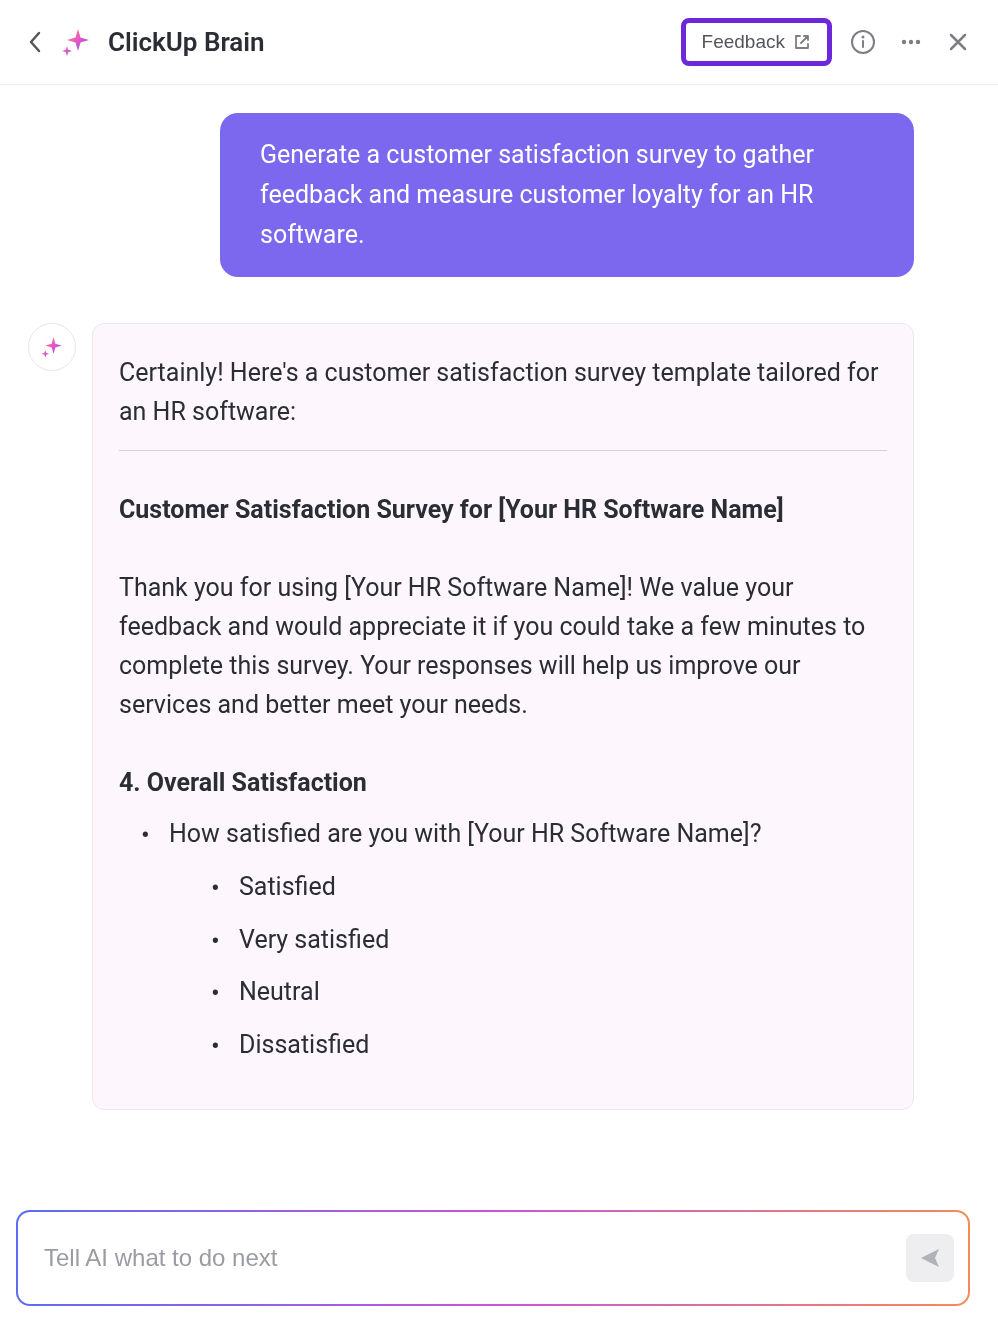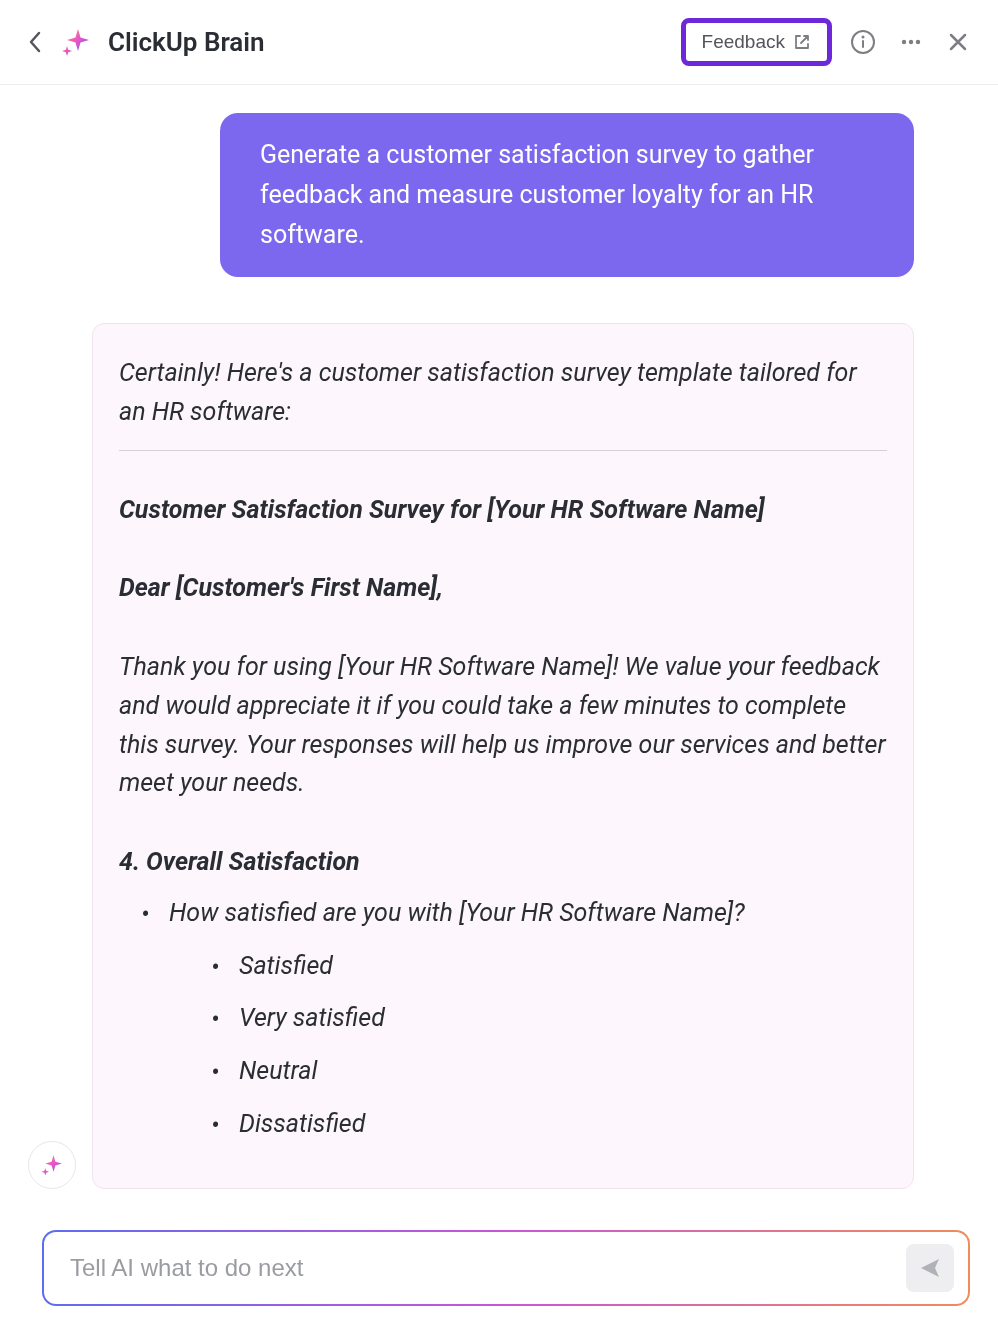--- a/index.html
+++ b/index.html
@@ -73,22 +73,21 @@
       color: #fff;
       padding: 22px 40px;
       border-radius: 18px;
       font-size: 25px;
       line-height: 1.6;
       margin-bottom: 46px;
     }
     .assistant-row {
       display: flex;
       gap: 16px;
-      align-items: flex-end;
-      font-style: italic;
+      align-items: flex-start;
     }
     .avatar {
       width: 48px;
       height: 48px;
       border-radius: 50%;
       border: 1px solid #e8e8eb;
       background: #fff;
       display: flex;
       align-items: center;
       justify-content: center;
@@ -158,23 +157,23 @@
       content: "•";
       position: absolute;
       left: -8px;
       top: 0;
       font-size: 26px;
       color: #2a2e34;
     }
     .input-bar {
       position: absolute;
       bottom: 28px;
-      left: 42px;
+      left: 16px;
       right: 28px;
-      height: 76px;
+      height: 96px;
       border-radius: 14px;
       padding: 2px;
       background: linear-gradient(90deg, #5d6cf0 0%, #c955d8 50%, #f08c5a 100%);
     }
     .input-inner {
       width: 100%;
       height: 100%;
       background: #fff;
       border-radius: 12px;
       display: flex;
@@ -270,21 +269,20 @@
           </linearGradient>
         </defs>
         <path d="M18 3 L20.5 11.5 L29 14 L20.5 16.5 L18 25 L15.5 16.5 L7 14 L15.5 11.5 Z" fill="url(#g2)"></path>
         <path d="M7 20 L8.2 23.8 L12 25 L8.2 26.2 L7 30 L5.8 26.2 L2 25 L5.8 23.8 Z" fill="url(#g2)"></path>
       </svg>
     </div>
     <div class="assistant-message">
       <p class="intro-text">Certainly! Here's a customer satisfaction survey template tailored for an HR software:</p>
       <hr class="divider">
       <p class="survey-title">Customer Satisfaction Survey for [Your HR Software Name]</p>
-      <p class="survey-salutation">Dear [Customer's First Name],</p>
       <p class="survey-body">Thank you for using [Your HR Software Name]! We value your feedback and would appreciate it if you could take a few minutes to complete this survey. Your responses will help us improve our services and better meet your needs.</p>
       <p class="section-heading">4. Overall Satisfaction</p>
       <ul class="bullet-list">
         <li>
           <span>How satisfied are you with [Your HR Software Name]?</span>
           <ul class="nested-list">
             <li>Satisfied</li>
             <li>Very satisfied</li>
             <li>Neutral</li>
             <li>Dissatisfied</li>

